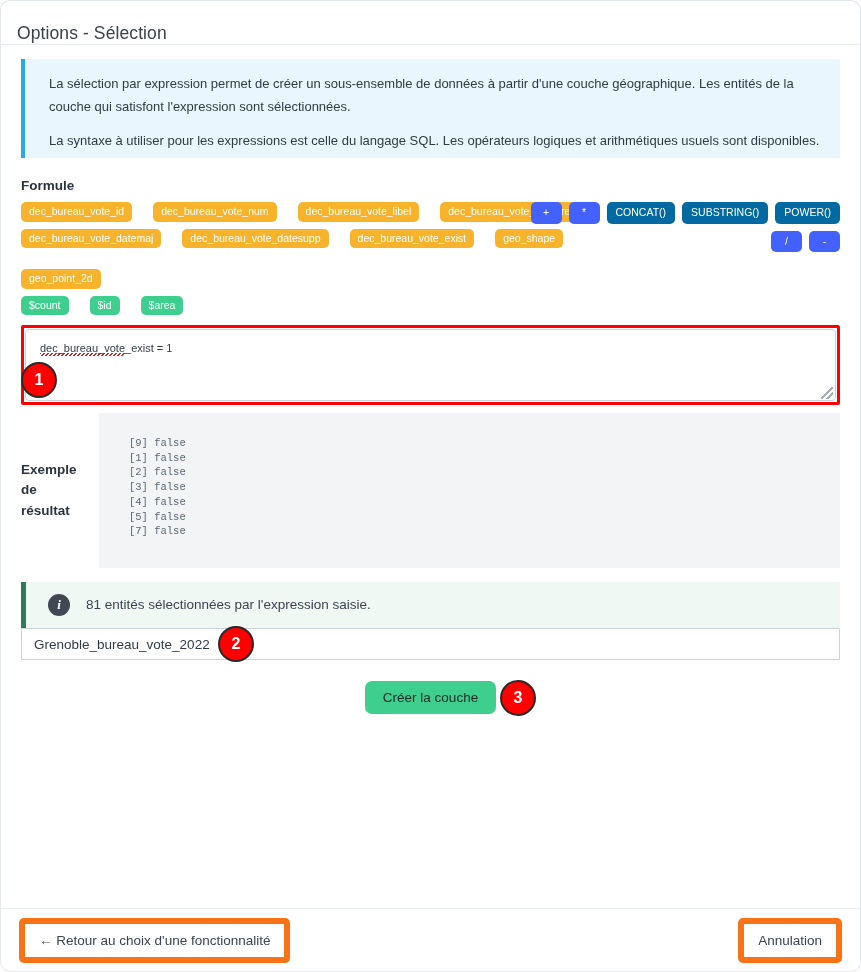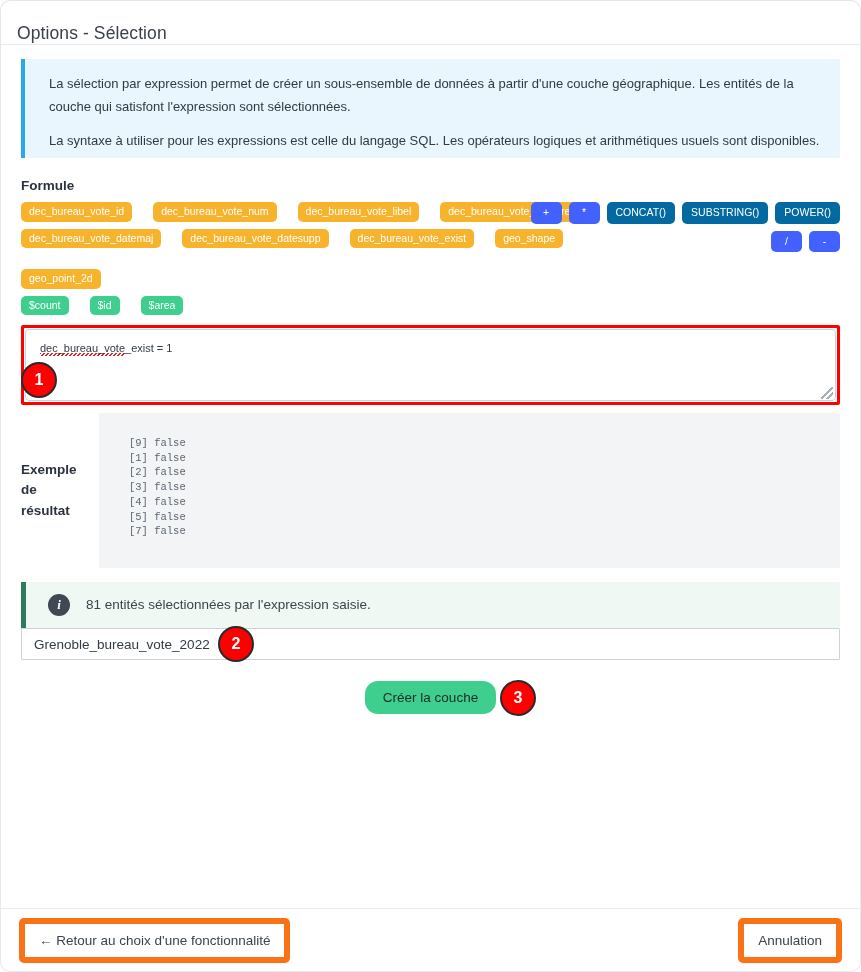--- a/index.html
+++ b/index.html
@@ -271,21 +271,21 @@
   .create-row {
     display: flex;
     justify-content: center;
     margin-top: 21px;
     position: relative;
   }
   .btn-create {
     background: #3ecf8e;
     color: #1d2a24;
     border: none;
-    border-radius: 13px;
+    border-radius: 7px;
     font-family: "Liberation Sans", sans-serif;
     font-size: 13.5px;
     padding: 9px 18px;
     cursor: pointer;
   }
 
   
   .badge {
     position: absolute;
     width: 36px;

